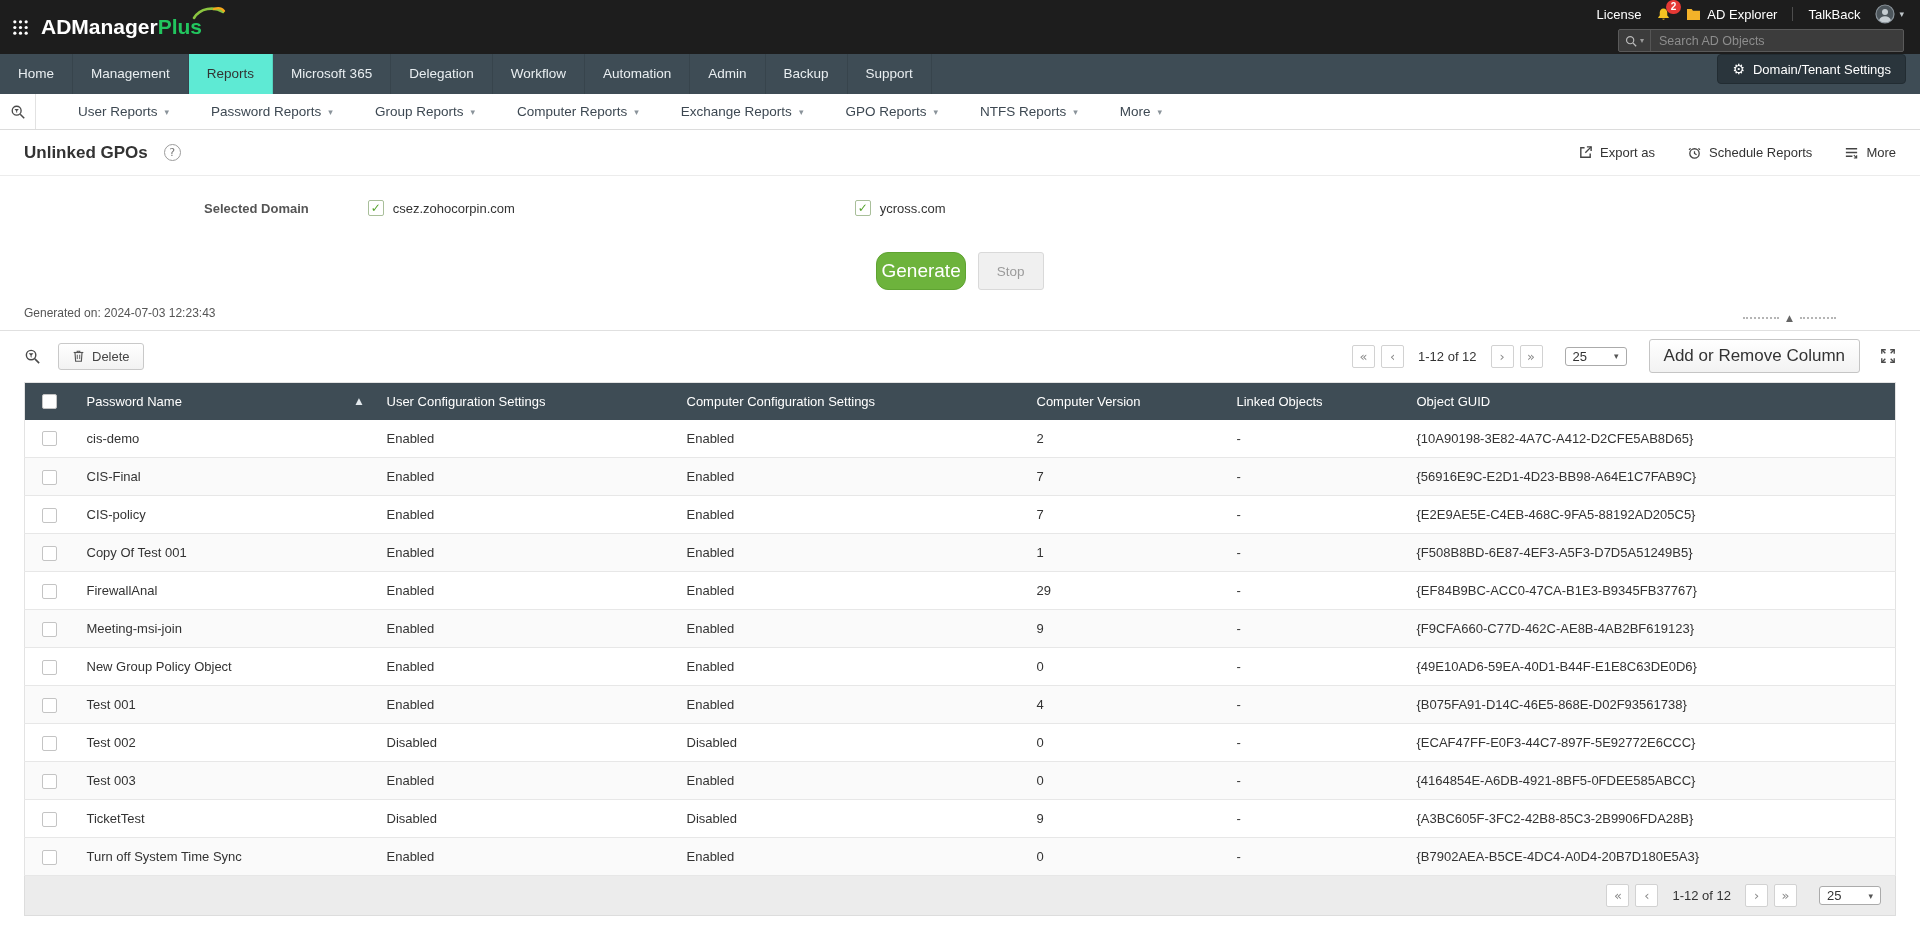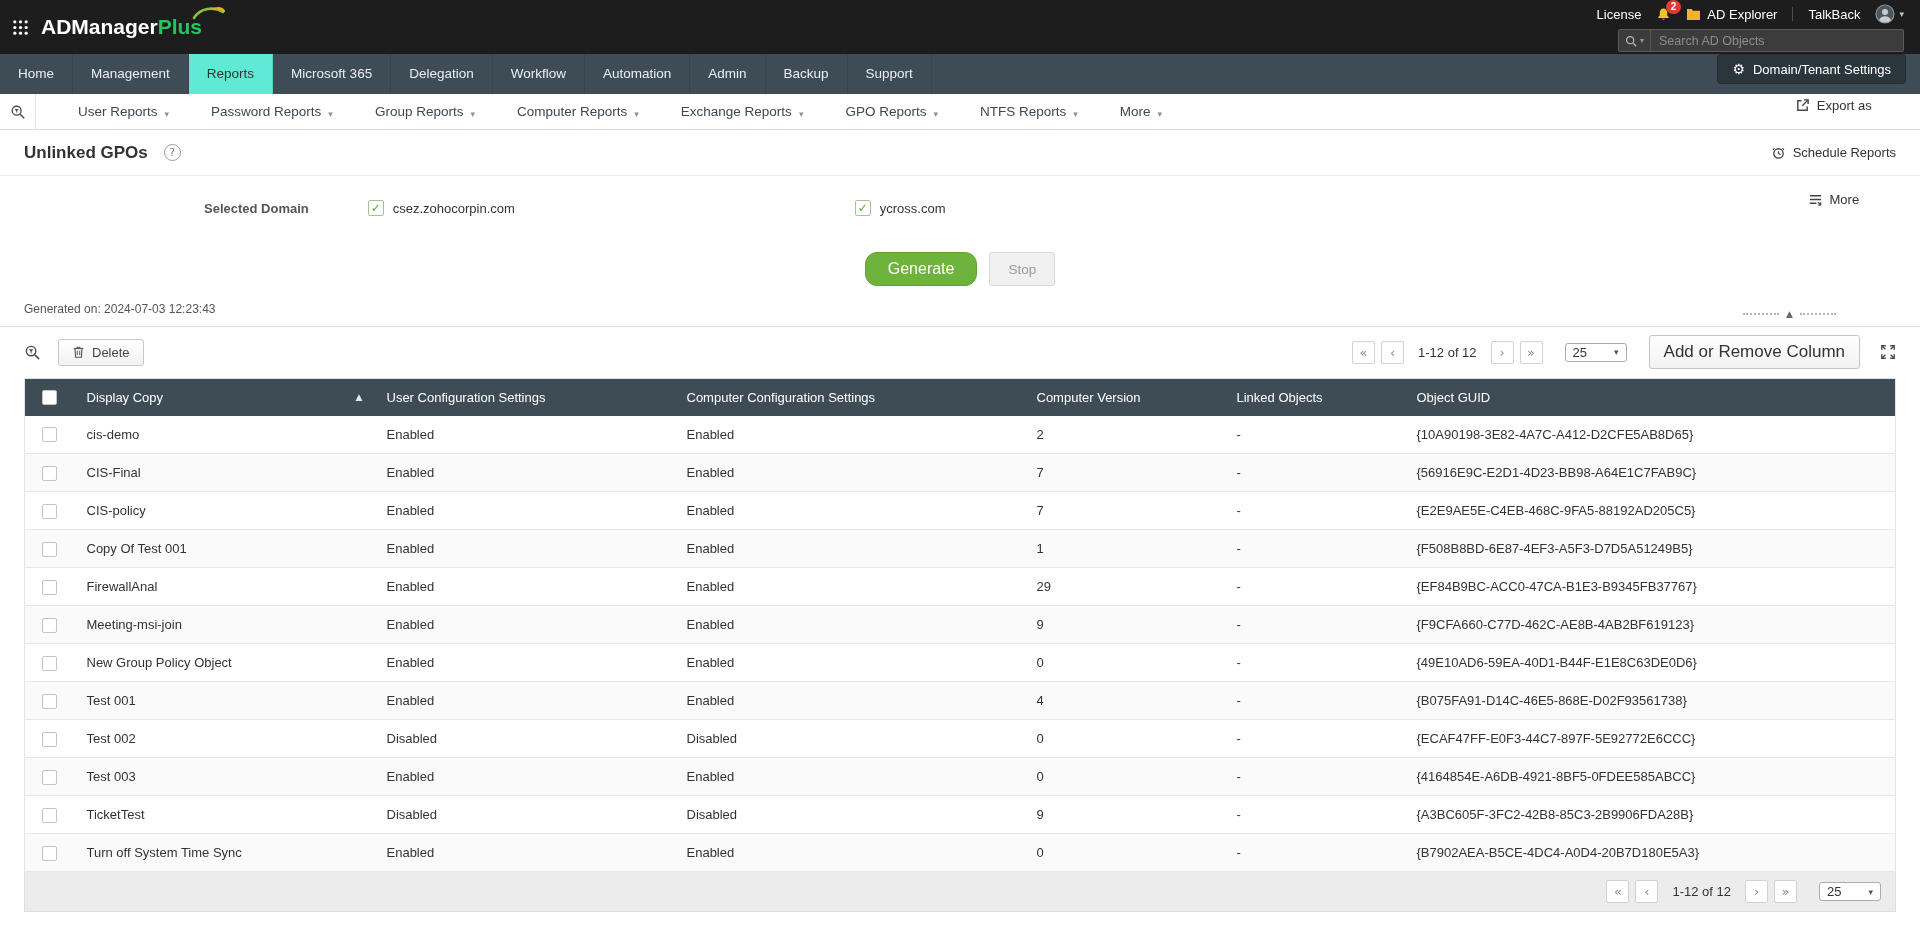--- a/index.html
+++ b/index.html
@@ -67,52 +67,52 @@
     font-family: "Liberation Sans", sans-serif;
   }
   .dts-btn .gear { font-size: 14px; line-height: 1; }
 
   
   .reportnav { height: 36px; background: #fff; border-bottom: 1px solid #dcdcdc; display: flex; align-items: center; }
   .rn-search {
     width: 36px; height: 100%; display: flex; align-items: center; justify-content: center;
     border-right: 1px solid #e2e2e2; cursor: pointer;
   }
-  .rn-item { display: inline-flex; align-items: flex-end; gap: 7px; margin-left: 42px; font-size: 13.5px; color: #3d4852; cursor: pointer; }
+  .rn-item { display: inline-flex; align-items: center; gap: 7px; margin-left: 42px; font-size: 13.5px; color: #3d4852; cursor: pointer; }
   .rn-item:first-of-type { margin-left: 22px; }
   .rn-item .caret { font-size: 9px; color: #8a939a; }
 
   
   .pagehead { height: 46px; display: flex; justify-content: space-between; align-items: center; padding: 0 24px; border-bottom: 1px solid #ececec; }
   .ph-left { display: flex; align-items: center; }
   .pagehead h1 { font-size: 17px; margin: 0; color: #333; font-weight: bold; }
   .help {
     width: 17px; height: 17px; border: 1px solid #9c9c9c; border-radius: 50%;
     display: inline-flex; align-items: center; justify-content: center;
     font-size: 11px; color: #777; margin-left: 16px; cursor: pointer;
   }
-  .ph-actions { display: flex; gap: 32px; align-items: center; flex-direction: column; }
+  .ph-actions { display: flex; gap: 32px; align-items: center; }
   .action { display: inline-flex; gap: 7px; align-items: center; font-size: 13px; color: #333; cursor: pointer; }
 
   
   .form-section { position: relative; padding: 22px 24px 10px; border-bottom: 1px solid #e0e0e0; }
   .domain-row { display: flex; align-items: center; margin: 2px 0 36px; }
   .form-label { margin-left: 180px; font-weight: bold; color: #555; font-size: 13px; }
   .domain-item { display: inline-flex; align-items: center; gap: 9px; font-size: 13px; color: #333; cursor: pointer; }
   .domain-item.first { margin-left: 26px; width: 520px; padding-left: 33px; }
   .checkbox {
     width: 16px; height: 16px; background: #fff; border: 1px solid #a9bf9a; border-radius: 2px;
     display: inline-flex; align-items: center; justify-content: center;
     font-family: "DejaVu Sans", sans-serif; flex: none;
   }
   .checkbox.checked::after { content: "✓"; color: #56a32d; font-size: 12px; font-weight: bold; }
   .gen-row { display: flex; justify-content: center; gap: 12px; }
   .btn-generate {
     background: #6db33c; color: #fff; border: 1px solid #5fa332; border-radius: 12px;
-    padding: 7px 22px; font-size: 16px; cursor: pointer; font-family: "Liberation Sans", sans-serif;
+    padding: 7px 4px; font-size: 19px; cursor: pointer; font-family: "Liberation Sans", sans-serif;
   }
   .btn-stop {
     background: #f0f0f0; color: #9b9b9b; border: 1px solid #d9d9d9; border-radius: 3px;
     padding: 7px 18px; font-size: 13.5px; cursor: default; font-family: "Liberation Sans", sans-serif;
   }
   .generated-on { font-size: 12px; color: #555; margin-top: 16px; }
   .collapse-handle { position: absolute; right: 84px; bottom: 7px; display: flex; align-items: center; gap: 7px; cursor: pointer; }
   .collapse-handle .dash { width: 36px; border-top: 2px dotted #b5b5b5; }
   .collapse-handle .up { font-size: 9px; color: #666; }
 
@@ -402,21 +402,21 @@
       <col style="width:300px">
     <col style="width:350px">
       <col style="width:200px">
       <col style="width:180px">
       <col>
   </colgroup>
   <thead>
     <tr>
       <th class="cb-col"><span class="cb"></span></th>
       <th>
-        <span>Display Copy</span>
+        <span>Password Name</span>
         <span class="sort glyph">▲</span>
       </th>
       <th>User Configuration Settings</th>
       <th>Computer Configuration Settings</th>
       <th>Computer Version</th>
       <th>Linked Objects</th>
       <th>Object GUID</th>
     </tr>
   </thead>
   <tbody>

